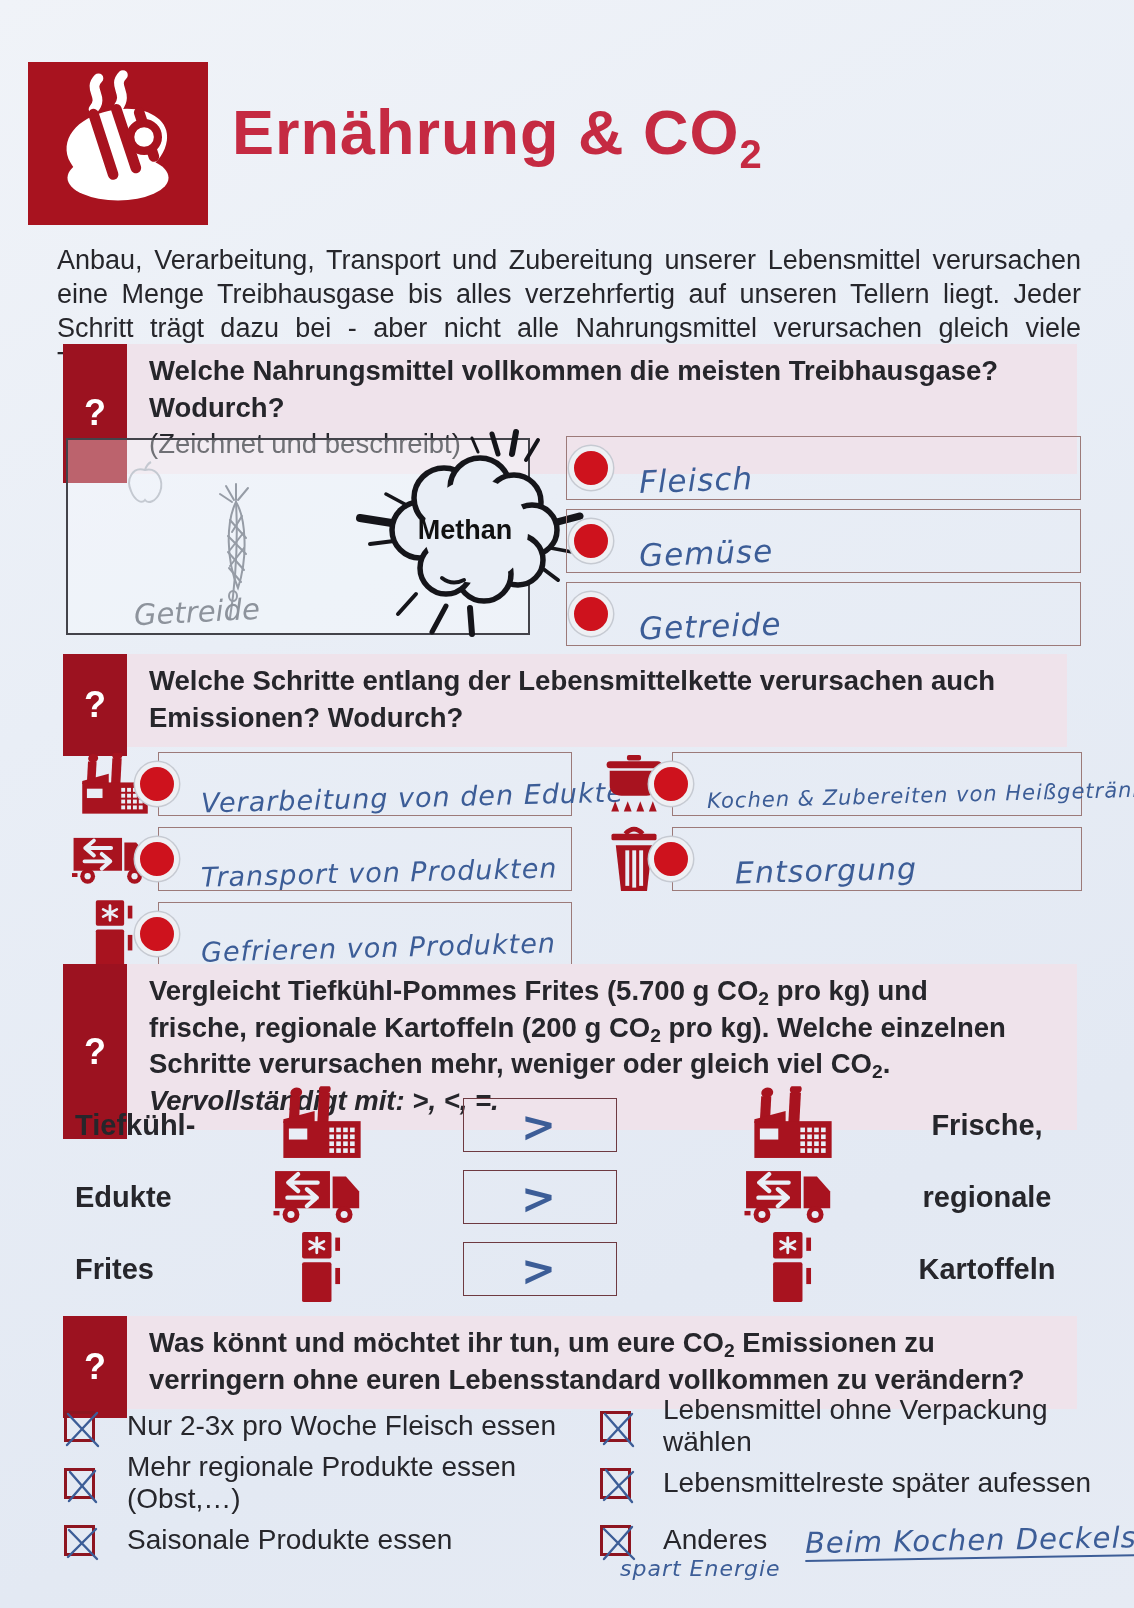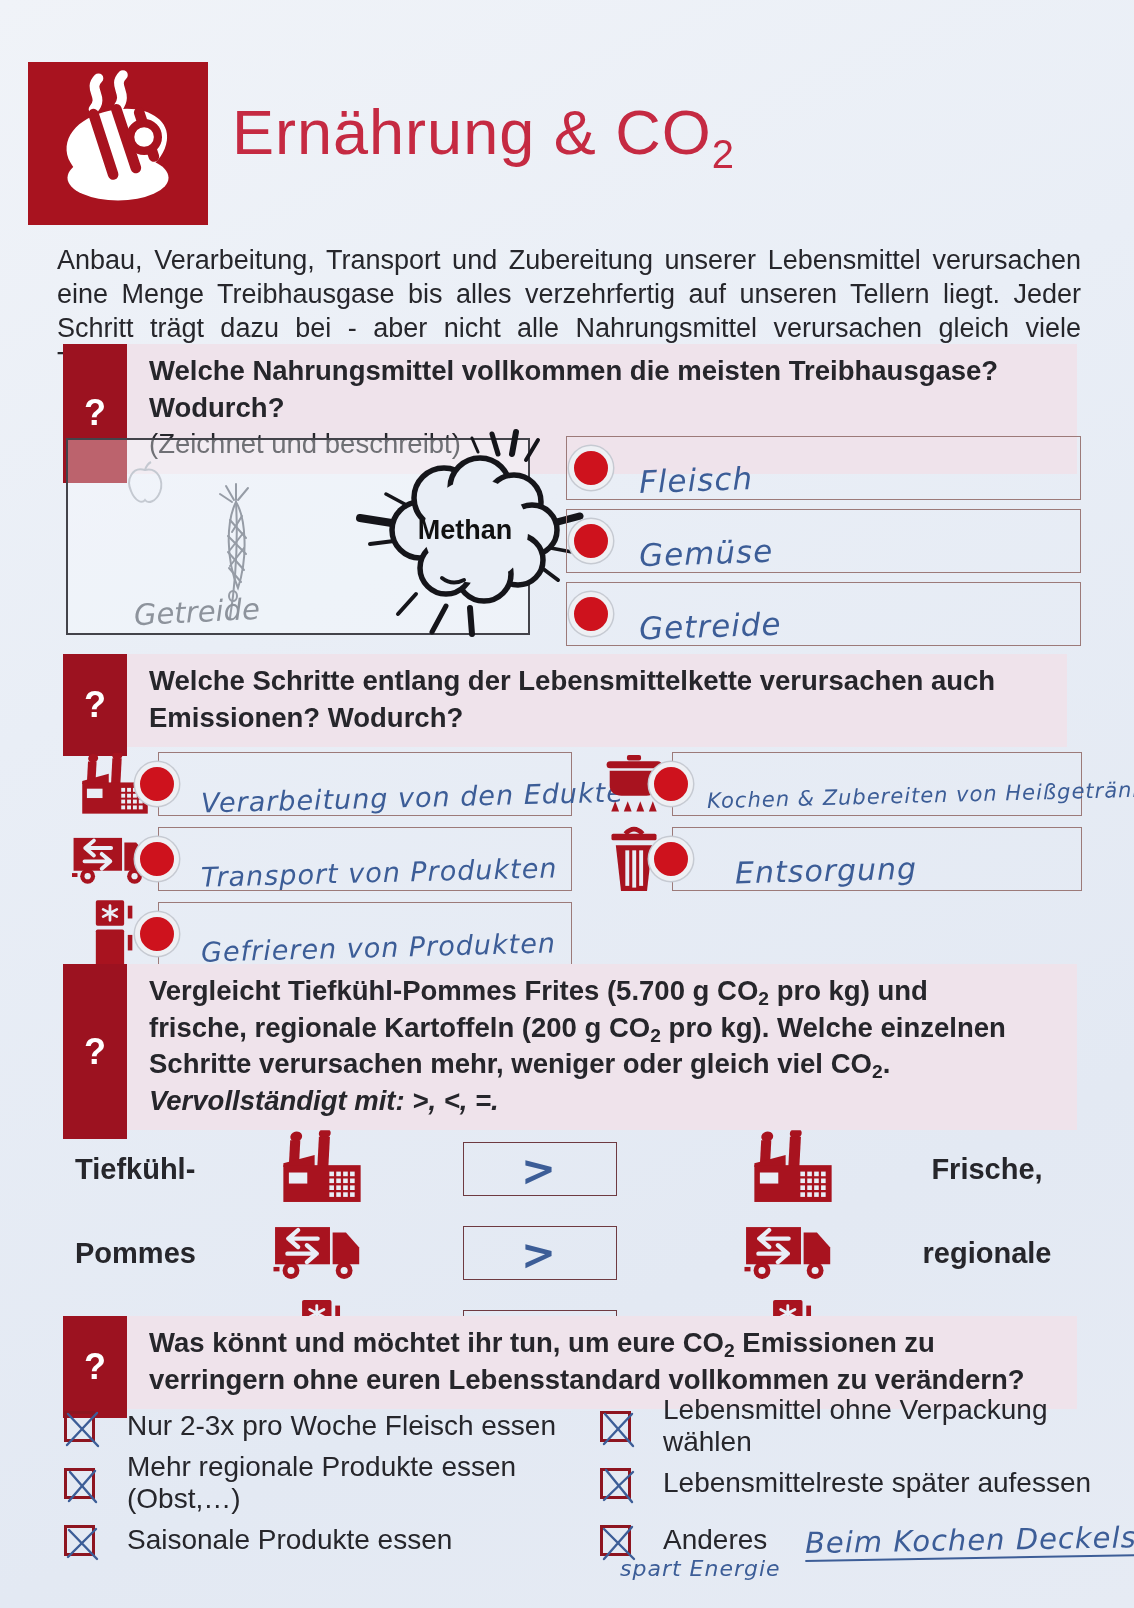--- a/index.html
+++ b/index.html
@@ -16,21 +16,21 @@
   *{margin:0;padding:0;box-sizing:border-box;}
   html,body{background:#cfd4dc;}
   .page{
     position:relative;width:1134px;height:1608px;margin:0 auto;overflow:hidden;
     background:linear-gradient(155deg,#f0f3f8 0%,#e9eef6 35%,#e3e9f3 75%,#e6ebf4 100%);
     font-family:"Liberation Sans", sans-serif;color:var(--text);
   }
   
   .logo{position:absolute;left:28px;top:62px;width:180px;height:163px;background:var(--red);}
   .logo svg{width:100%;height:100%;}
-  .title{position:absolute;left:232px;top:96px;font-size:63px;color:var(--title-red);letter-spacing:1px;}
+  .title{position:absolute;left:232px;top:96px;font-size:63px;color:var(--title-red);letter-spacing:1px;font-weight:bold;}
   .title .sub{font-size:40px;vertical-align:-14px;}
   
   .intro{position:absolute;left:57px;top:243px;width:1024px;font-size:27px;line-height:1.26;text-align:justify;}
   
   .q{position:absolute;left:63px;right:57px;padding-left:64px;}
   .q-marker{position:absolute;left:0;top:0;bottom:-9px;width:64px;background:var(--red-dark);
     color:#fff;font-weight:bold;font-size:36px;display:flex;align-items:center;justify-content:center;}
   .q-text{background:var(--pink);padding:9px 24px 11px 22px;font-size:27.5px;font-weight:bold;line-height:1.33;}
   .q-text .normal{font-weight:normal;}
   .q-text .it{font-style:italic;}
@@ -52,22 +52,22 @@
   .steps-left{position:absolute;left:72px;top:752px;width:500px;}
   .steps-right{position:absolute;left:596px;top:752px;width:486px;}
   .step-row{position:relative;display:flex;align-items:center;height:64px;margin-bottom:11px;}
   .step-icon{width:86px;display:flex;justify-content:center;align-items:center;color:var(--red);flex:none;}
   .step-box{position:relative;flex:1;height:64px;border:1.5px solid var(--boxline);}
   .step-box .bullet{left:-24px;}
   .step-box .hand{position:absolute;left:42px;bottom:2px;font-size:27px;transform:rotate(-1.5deg);white-space:nowrap;}
   .step-box .hand.small{font-size:21px;left:34px;bottom:8px;}
   
   .compare{position:absolute;left:57px;top:1094px;width:1020px;display:grid;
-    grid-template-columns:140px 250px 185px 265px 180px;grid-auto-rows:62px;row-gap:22px;
-    align-items:center;justify-items:center;margin-top:44px;}
+    grid-template-columns:140px 250px 185px 265px 180px;grid-auto-rows:62px;row-gap:10px;
+    align-items:center;justify-items:center;}
   .cmp-label{justify-self:start;padding-left:18px;font-size:29px;font-weight:bold;}
   .cmp-label.right{justify-self:center;padding-left:0;}
   .cmp-icon{color:var(--red);}
   .op-box{width:154px;height:54px;border:1.5px solid #6e3a41;display:flex;align-items:center;justify-content:center;}
   .op-box .hand{font-size:42px;font-weight:bold;transform:rotate(-6deg) skewX(-6deg);}
   
   .opt-col{position:absolute;width:540px;}
   .opt-col.left{left:64px;top:1408px;}
   .opt-col.right{left:600px;top:1408px;}
   .option{display:flex;align-items:center;gap:32px;height:36px;margin-bottom:21px;font-size:28px;}
@@ -335,21 +335,21 @@
           <use href="#i-factory"></use>
         </svg></span>
     <div class="op-box">
         <span class="hand">&gt;</span>
       </div>
     <span class="cmp-icon" style="transform:translateX(28px);"><svg viewBox="0 0 100 80" style="width:92px;height:74px;">
           <use href="#i-factory"></use>
         </svg></span>
     <div class="cmp-label right">Frische,</div>
 
-    <div class="cmp-label">Pommes</div>
+    <div class="cmp-label">Edukte</div>
     <span class="cmp-icon"><svg viewBox="0 0 110 70" style="width:98px;height:62px;">
           <use href="#i-truck"></use>
         </svg></span>
     <div class="op-box">
         <span class="hand">&gt;</span>
       </div>
     <span class="cmp-icon" style="transform:translateX(28px);"><svg viewBox="0 0 110 70" style="width:98px;height:62px;">
           <use href="#i-truck"></use>
         </svg></span>
     <div class="cmp-label right">regionale</div>

